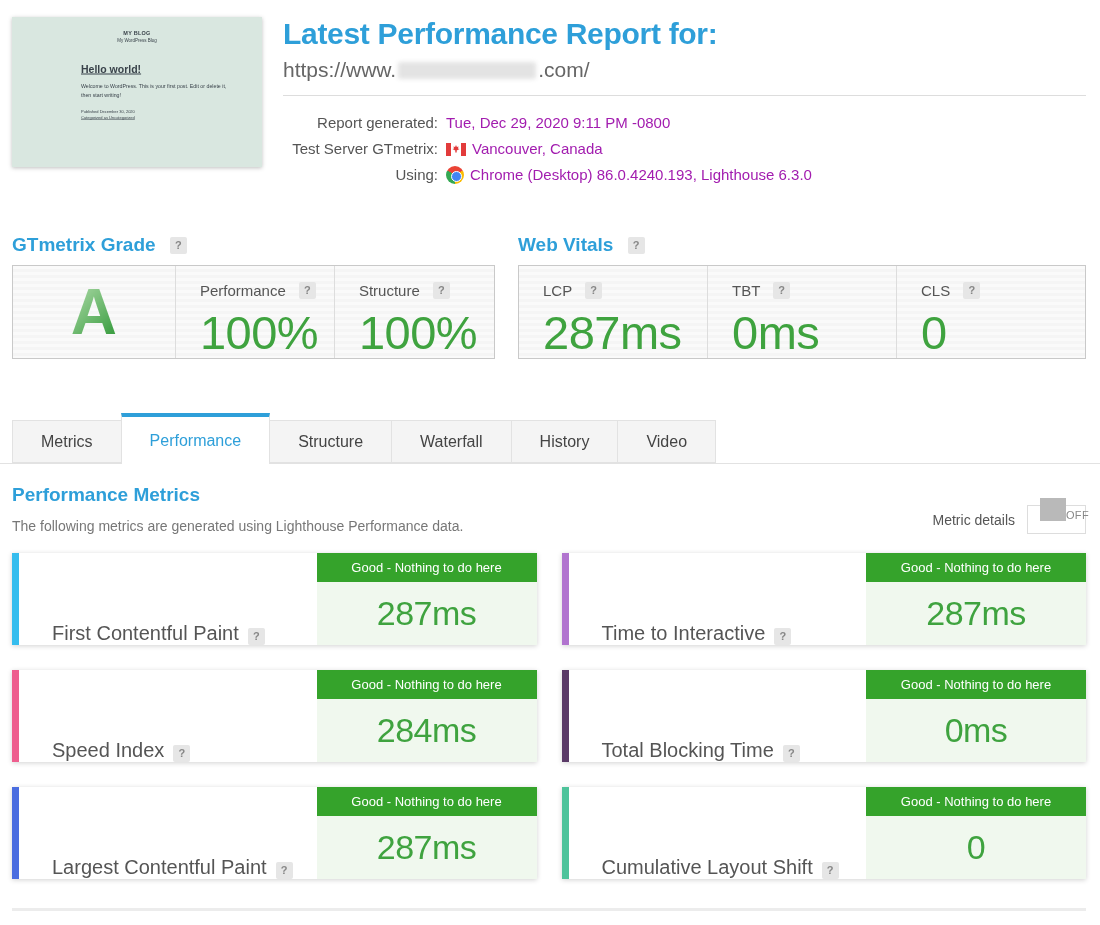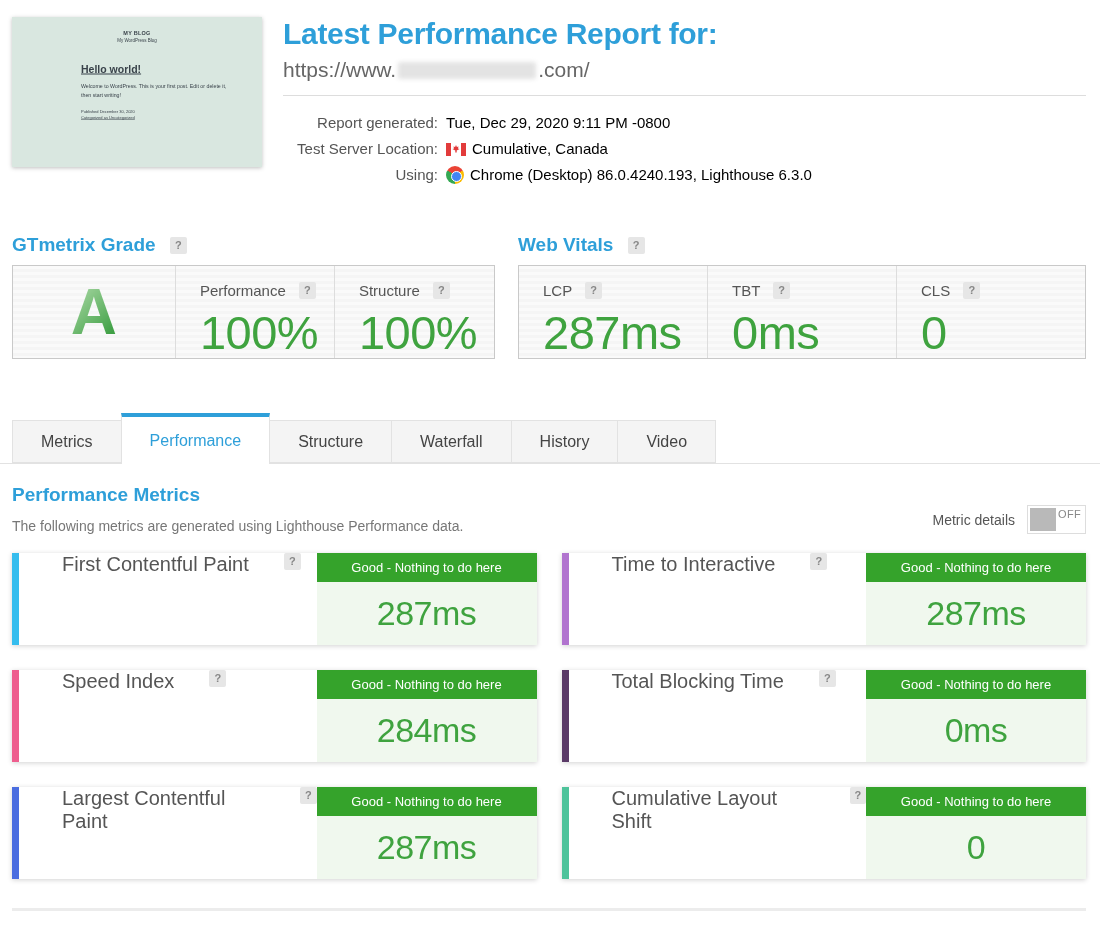--- a/index.html
+++ b/index.html
@@ -19,21 +19,21 @@
   .thumb-meta u { text-decoration:underline; }
 
   .title-block { flex:1; margin-left:21px; min-width:0; }
   .page-title { color:var(--brand-blue); font-size:30px; font-weight:600; letter-spacing:-.3px; }
   .page-url { color:#666; font-size:21px; margin-top:7px; display:flex; align-items:center; }
   .redacted { display:inline-block; width:138px; height:17px; background:#e3e3e3; border-radius:2px; filter:blur(2px); margin:0 2px; }
   .title-divider { border:none; border-top:1px solid #ddd; margin-top:13px; }
   .info-table { margin-top:14px; font-size:15px; }
   .info-row { display:flex; line-height:26px; }
   .info-label { width:155px; text-align:right; color:#555; flex:none; }
-  .info-value { color:#000000; margin-left:8px; display:flex; align-items:center; gap:6px; }
+  .info-value { color:#a21caf; margin-left:8px; display:flex; align-items:center; gap:6px; }
 
   .flag-icon { width:20px; height:13px; display:inline-block; flex:none; }
   .chrome-icon { width:18px; height:18px; border-radius:50%; flex:none; position:relative;
     background:conic-gradient(from -60deg, #ea4335 0deg 120deg, #fbbc05 120deg 240deg, #34a853 240deg 360deg); }
   .chrome-icon::after { content:""; position:absolute; left:4.5px; top:4.5px; width:9px; height:9px;
     border-radius:50%; background:#4285f4; border:1.5px solid #fff; }
 
   
   .help { display:inline-block; width:17px; height:17px; background:#e6e6e6; color:#878787;
     font-size:11px; line-height:17px; text-align:center; border-radius:2px; vertical-align:2px;
@@ -66,29 +66,29 @@
   .tab.active { height:51px; background:#fff; border-top:4px solid var(--brand-blue);
     border-bottom:none; margin-bottom:-1px; color:var(--brand-blue); z-index:2; position:relative; }
 
   
   .metrics-head { display:flex; justify-content:space-between; align-items:flex-end; margin:20px 14px 0 12px; }
   .metrics-title { color:var(--brand-blue); font-size:19px; font-weight:600; }
   .metrics-sub { color:#777; font-size:14px; margin-top:12px; }
   .toggle-wrap { display:flex; align-items:center; gap:12px; }
   .toggle-label { color:#555; font-size:14px; }
   .toggle { width:59px; height:29px; border:1px solid #ddd; background:#fff; display:flex;
-    align-items:flex-start; padding:2px; cursor:pointer; }
+    align-items:flex-end; padding:12px; cursor:pointer; }
   .toggle-knob { width:26px; height:23px; background:#b9b9b9; flex:none; }
   .toggle-state { flex:1; text-align:center; font-size:11px; color:#888; letter-spacing:.3px; }
 
   
   .cards { display:grid; grid-template-columns:1fr 1fr; gap:25px 25px; margin:19px 14px 0 12px; }
   .card { height:92px; display:flex; border-left:7px solid #999; background:#fff;
     box-shadow:0 1px 5px rgba(0,0,0,.18); }
-  .card-name-zone { flex:1; display:flex; align-items:flex-start; padding-left:43px;gap:26px; }
+  .card-name-zone { flex:1; display:flex; align-items:flex-end; padding-left:33px; }
   .card-name { color:#555; font-size:20px; }
   .card-result { width:220px; flex:none; display:flex; flex-direction:column; }
   .card-badge { height:29px; background:var(--badge-green); color:#fff; font-size:13px;
     display:flex; align-items:center; justify-content:center; }
   .card-value { flex:1; background:var(--value-bg); display:flex; align-items:center;
     justify-content:center; font-size:34px; color:var(--value-green); letter-spacing:-.5px; }
 
   .bottom-divider { border:none; border-top:3px solid #ececec; margin:29px 14px 0 12px; }
 </style>
 </head>
@@ -117,29 +117,29 @@
       <span class="redacted"></span>
       <span>.com/</span>
     </div>
     <hr class="title-divider">
     <div class="info-table">
       <div class="info-row">
         <span class="info-label">Report generated:</span>
         <span class="info-value">Tue, Dec 29, 2020 9:11 PM -0800</span>
       </div>
       <div class="info-row">
-        <span class="info-label">Test Server Location:</span>
+        <span class="info-label">Test Server GTmetrix:</span>
         <span class="info-value">
           <svg class="flag-icon" viewBox="0 0 20 13">
             <rect width="20" height="13" fill="#fff"></rect>
             <rect width="5" height="13" fill="#e23b3b"></rect>
             <rect x="15" width="5" height="13" fill="#e23b3b"></rect>
             <path fill="#e23b3b" d="M10 2 L10.9 4.1 L12.6 3.4 L11.9 5.4 L13.6 6 L10.7 7.6 L10.7 9.5 L9.3 9.5 L9.3 7.6 L6.4 6 L8.1 5.4 L7.4 3.4 L9.1 4.1 Z"></path>
           </svg>
-          <span>Cumulative, Canada</span>
+          <span>Vancouver, Canada</span>
         </span>
       </div>
       <div class="info-row">
         <span class="info-label">Using:</span>
         <span class="info-value">
           <span class="chrome-icon"></span>
           <span>Chrome (Desktop) 86.0.4240.193, Lighthouse 6.3.0</span>
         </span>
       </div>
     </div>

